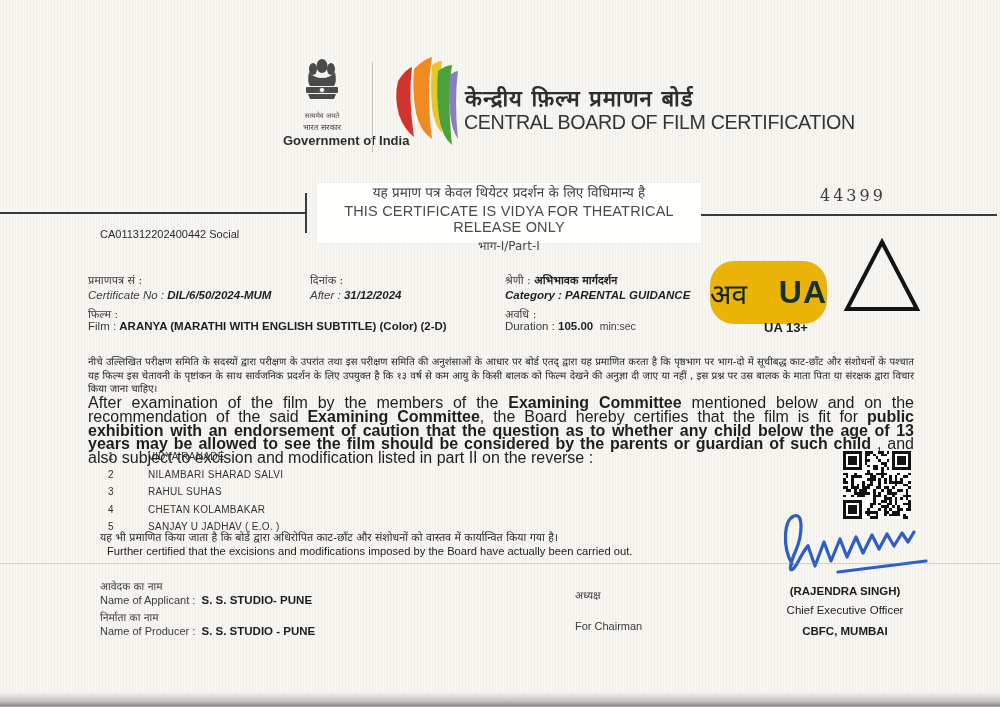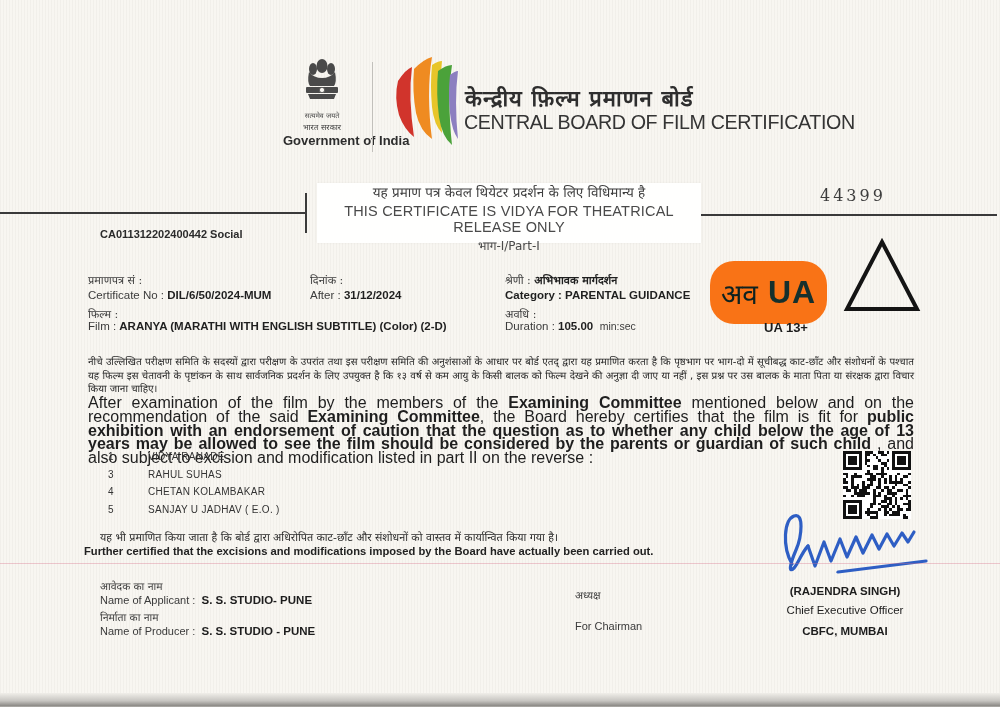--- a/index.html
+++ b/index.html
@@ -31,27 +31,27 @@
           font-size:16px;color:#3d3d3d;letter-spacing:3px;}
   .rule-left{left:0;top:212px;width:306px;height:2px;background:#3a3a3a;}
   .tick-left{left:305px;top:193px;width:2px;height:40px;background:#3a3a3a;}
   .rule-right{left:693px;top:214px;width:304px;height:2px;background:#3a3a3a;}
   .tick-right{left:692px;top:194px;width:2px;height:40px;background:#3a3a3a;}
   .validity-box{left:317px;top:183px;width:384px;height:60px;background:#fffffe;
        text-align:center;box-shadow:0 0 2px rgba(0,0,0,0.06);}
   .validity-hi{font-size:13.5px;color:#3e3e3e;}
   .validity-en{font-size:14.5px;color:#4a4a4a;letter-spacing:0.2px;margin-top:2px;}
   .validity-part{font-size:12px;color:#4a4a4a;margin-top:2px;}
-  .cert-id{left:100px;top:228px;font-size:11px;font-weight:bold;color:#2b2b2b;}
+  .cert-id{left:100px;top:228px;font-size:11px;font-weight:normal;color:#2b2b2b;}
 
   
   .lab{font-size:11px;color:#3c3c3c;}
   .lab-en{font-size:11.5px;color:#3c3c3c;}
   .val{font-weight:bold;color:#1f1f1f;}
-  .row-hi1{top:272px;} .row-en1{top:289px;} .row-hi2{top:306px;} .row-en2{top:320px;}
+  .row-hi1{top:272px;} .row-en1{top:289px;font-style:italic;} .row-hi2{top:306px;} .row-en2{top:320px;}
   .col-l{left:88px;} .col-m{left:310px;} .col-r{left:505px;}
   .unit{font-size:10.5px;color:#3c3c3c;font-weight:normal;}
 
   
   .badge{left:710px;top:261px;width:117px;height:63px;border-radius:24px;
          display:flex;align-items:center;justify-content:center;gap:10px;}
   .badge-hi{font-size:28px;color:#0d2220;}
   .badge-en{font-size:32px;color:#15302d;letter-spacing:1px;font-weight:bold;}
   .badge-sub{left:764px;top:320px;font-size:13px;font-weight:bold;color:#1c1c1c;}
   .triangle-svg{left:840px;top:237px;}
@@ -65,21 +65,21 @@
 
   .committee{left:108px;top:451px;}
   .mem-row{height:17.6px;font-size:10px;color:#333;}
   .mem-num{display:inline-block;width:40px;}
   .mem-name{letter-spacing:0.3px;}
 
   .qr-box{left:843px;top:451px;}
   .signature-svg{left:778px;top:506px;}
 
   .cert2-hi{left:100px;top:529px;font-size:10.8px;color:#2a2a2a;}
-  .cert2-en{left:84px;top:545px;font-size:11.2px;font-weight:bold;color:#222;}
+  .cert2-en{left:107px;top:545px;font-size:11.2px;font-weight:normal;color:#222;}
 
   
   .f-lab-hi{font-size:10.5px;color:#3a3a3a;}
   .f-lab-en{font-size:11px;color:#3a3a3a;}
   .f-val{font-weight:bold;font-size:11.5px;color:#1d1d1d;}
   .applicant-hi{left:100px;top:579px;}
   .applicant-en{left:100px;top:594px;}
   .producer-hi{left:100px;top:610px;}
   .producer-en{left:100px;top:625px;}
   .chair-hi{left:575px;top:588px;}
@@ -145,36 +145,37 @@
 <div class="abs col-l row-en2 lab-en"><span>Film :</span>&nbsp;<span class="val">ARANYA  (MARATHI WITH ENGLISH SUBTITLE) (Color) (2-D)</span></div>
 
 <div class="abs col-m row-hi1 lab hi">दिनांक :</div>
 <div class="abs col-m row-en1 lab-en"><span>After  :</span>&nbsp;<span class="val">31/12/2024</span></div>
 
 <div class="abs col-r row-hi1 lab hi"><span>श्रेणी :</span>&nbsp;<span class="val">अभिभावक मार्गदर्शन</span></div>
 <div class="abs col-r row-en1 lab-en"><span class="val">Category  :</span>&nbsp;<span class="val">PARENTAL GUIDANCE</span></div>
 <div class="abs col-r row-hi2 lab hi">अवधि  :</div>
 <div class="abs col-r row-en2 lab-en"><span>Duration   :</span>&nbsp;<span class="val">105.00</span>&nbsp;&nbsp;<span class="unit">min:sec</span></div>
 
-<div class="abs badge" id="rating-badge" style="background: #f97316;">
+<div class="abs badge" id="rating-badge" style="background: #eab308; justify-content: space-between;">
   <span class="badge-hi hi">अव</span>
   <span class="badge-en">UA</span>
 </div>
 <div class="abs badge-sub">UA 13+</div>
 
 <svg class="abs triangle-svg" width="84" height="82" viewBox="0 0 84 82">
   <path d="M42 5 L77 72 L7 72 Z" fill="none" stroke="#141414" stroke-width="4" stroke-linejoin="miter"></path>
 </svg>
 
 <div class="abs para-hi hi">नीचे उल्लिखित परीक्षण समिति के सदस्यों द्वारा परीक्षण के उपरांत तथा इस परीक्षण समिति की अनुशंसाओं के आधार पर  बोर्ड एतद् द्वारा यह प्रमाणित करता है  कि पृष्ठभाग पर भाग-दो  में सूचीबद्ध काट-छाँट और संशोधनों के पश्चात यह फिल्म इस चेतावनी के पृष्टांकन के साथ सार्वजनिक प्रदर्शन के लिए उपयुक्त है कि १३ वर्ष से कम आयु के किसी बालक को फिल्म देखने की अनुज्ञा दी जाए या नहीं , इस प्रश्न पर उस बालक के माता पिता या संरक्षक द्वारा विचार किया जाना चाहिए।</div>
 
 <div class="abs para-en"><span>After examination of the film by the members of the </span><span class="seg-b">Examining Committee</span><span> mentioned below and on the recommendation of the said </span><span class="seg-b">Examining Committee</span><span>, the Board hereby certifies that the film is fit for </span><span class="seg-b">public exhibition with an endorsement of caution that the question as to whether any child below the age of 13 years may be allowed to see the film should be considered by the parents or guardian of such child</span><span> , and also subject to excision and modification listed in part II on the reverse :</span></div>
 
 <div class="abs committee">
   <div class="mem-row"><span class="mem-num">1</span><span class="mem-name">VIDYA RANADE</span></div>
+  <div class="mem-row"><span class="mem-num">2</span><span class="mem-name">NILAMBARI SHARAD SALVI</span></div>
   <div class="mem-row"><span class="mem-num">3</span><span class="mem-name">RAHUL SUHAS</span></div>
   <div class="mem-row"><span class="mem-num">4</span><span class="mem-name">CHETAN KOLAMBAKAR</span></div>
   <div class="mem-row"><span class="mem-num">5</span><span class="mem-name">SANJAY U JADHAV ( E.O. )</span></div>
 </div>
 
 <svg class="abs qr-box" id="qr-svg" width="68" height="68" viewBox="0 0 25 25" shape-rendering="crispEdges">
     <rect x="0" y="0" width="25" height="25" fill="#fff"></rect>
     <g fill="#111">
       <rect x="8" y="0" width="1" height="1"></rect>
       <rect x="9" y="0" width="1" height="1"></rect>

